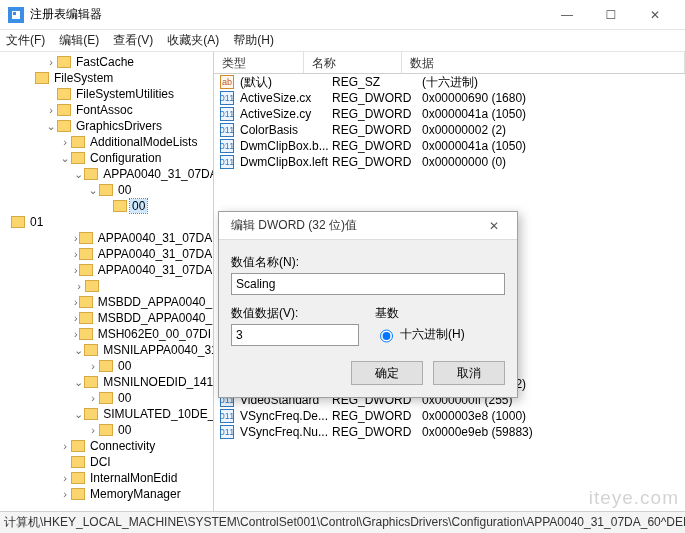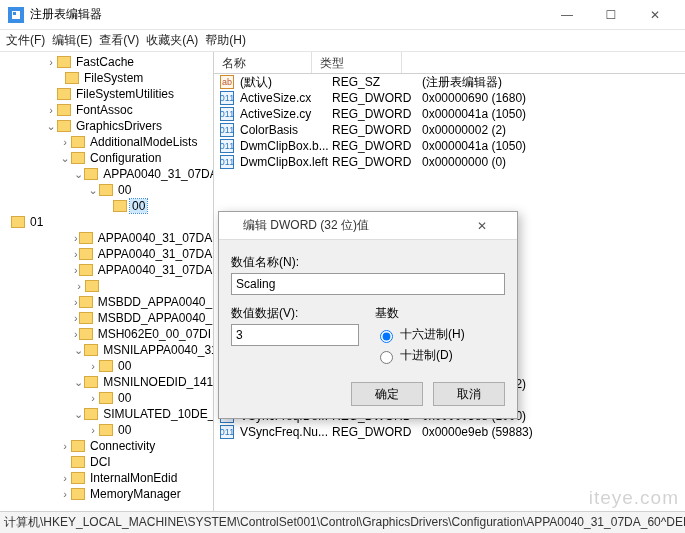--- a/index.html
+++ b/index.html
@@ -3,21 +3,21 @@
 <meta charset="utf-8">
 <style>
   * { box-sizing: border-box; font-family: "Microsoft YaHei", "Segoe UI", sans-serif; font-size: 12px; }
   body { margin:0; width:685px; height:533px; background:#fff; overflow:hidden; position:relative; }
   .titlebar { height:30px; background:#fff; display:flex; align-items:center; padding:0 8px; border-bottom:1px solid #e5e5e5; }
   .titlebar .app-icon { width:16px; height:16px; background:#3a8ee6; margin-right:6px; display:flex; align-items:center; justify-content:center; }
   .titlebar .app-icon svg { width:10px; height:10px; }
   .titlebar .title { flex:1; }
   .winbtns { display:flex; }
   .winbtn { width:44px; height:26px; display:flex; align-items:center; justify-content:center; color:#555; }
-  .menubar { height:22px; display:flex; align-items:center; padding:0 6px; gap:7px; border-bottom:1px solid #e5e5e5; }
+  .menubar { height:22px; display:flex; align-items:center; padding:0 6px; gap:14px; border-bottom:1px solid #e5e5e5; }
   .menubar span { color:#222; }
   .workspace { display:flex; height:calc(100% - 30px - 22px - 22px); position:relative; }
   .tree-pane { width:214px; border-right:1px solid #d0d0d0; overflow:auto; padding:2px 0 2px 0; color:#000;
                scrollbar-width:thin; }
   .tree-pane::-webkit-scrollbar { height:14px; width:14px; }
   .tree-pane::-webkit-scrollbar-thumb { background:#c1c1c1; }
   .tree-pane::-webkit-scrollbar-track { background:#f0f0f0; }
   .row { display:flex; align-items:center; height:16px; white-space:nowrap; }
   .row .tw { display:inline-block; width:10px; text-align:center; color:#6f6f6f; font-size:11px; cursor:pointer; }
   .row .fld { width:14px; height:12px; background:#fbd66e; border:1px solid #d8a93f; margin:0 3px 0 1px; flex:0 0 auto; }
@@ -30,30 +30,30 @@
   .lrow { display:flex; align-items:center; height:16px; padding-left:6px; }
   .lrow .ico { width:14px; height:14px; margin-right:6px; display:flex; align-items:center; justify-content:center; font-size:9px; border:1px solid; }
   .ico.str { border-color:#d08a2e; color:#c05a2e; background:#fff7ec; }
   .ico.dw  { border-color:#2e78c0; color:#2e78c0; background:#eef5ff; }
   .c-name { width:92px; overflow:hidden; text-overflow:ellipsis; white-space:nowrap; }
   .c-type { width:90px; }
   .c-data { flex:1; }
   .statusbar { height:22px; border-top:1px solid #d0d0d0; background:#f4f4f4; display:flex; align-items:center; padding:0 4px; overflow:hidden; white-space:nowrap; color:#333; }
   
   .backdrop { position:absolute; left:218px; top:159px; width:300px; background:#f0f0f0; border:1px solid #a0a0a0; box-shadow:3px 3px 10px rgba(0,0,0,.25); }
-  .dlg-title { height:28px; display:flex; align-items:center; padding:0 24px; background:#fff; border-bottom:1px solid #ddd; }
+  .dlg-title { height:28px; display:flex; align-items:center; padding:0 12px; background:#fff; border-bottom:1px solid #ddd; }
   .dlg-title .t { flex:1; color:#333; }
   .dlg-title .x { color:#555; padding:2px 6px; }
   .dlg-body { padding:10px 12px 4px 12px; }
   .dlg-body label { display:block; margin:4px 0 2px 0; color:#000; }
   .dlg-body input[type=text] { width:100%; height:22px; border:1px solid #999; padding:0 4px; background:#fff; font-family:inherit; }
   .dlg-cols { display:flex; gap:16px; margin-top:6px; }
   .dlg-cols .left { flex:0 0 128px; }
   .dlg-cols .right { flex:1; }
-  .radio-row { display:flex; align-items:center; margin:4px 0; gap:4px; }
+  .radio-row { display:flex; margin:4px 0; gap:4px; }
   .dlg-btns { display:flex; justify-content:flex-end; gap:10px; padding:10px 12px 12px 0; }
   .dlg-btns button { width:72px; height:24px; background:#e1e1e1; border:1px solid #adadad; }
   .watermark { position:absolute; right:6px; bottom:24px; color:rgba(0,0,0,.18); font-size:19px; letter-spacing:1px; pointer-events:none; }
 </style>
 </head>
 <body>
 
 <div class="titlebar">
   <div class="app-icon">
     <svg viewBox="0 0 10 10">
@@ -77,21 +77,21 @@
   <span>帮助(H)</span>
 </div>
 
 <div class="workspace">
   <div class="tree-pane" id="tree">
       <div class="row" style="padding-left: 46px;">
         <span class="tw">›</span>
         <span class="fld"></span>
         <span class="lbl">FastCache</span>
       </div>
-      <div class="row" style="padding-left: 54px;">
+      <div class="row" style="padding-left: 24px;">
         <span class="tw"></span>
         <span class="fld"></span>
         <span class="lbl">FileSystem</span>
       </div>
       <div class="row" style="padding-left: 46px;">
         <span class="tw"></span>
         <span class="fld"></span>
         <span class="lbl">FileSystemUtilities</span>
       </div>
       <div class="row" style="padding-left: 46px;">
@@ -214,29 +214,30 @@
         <span class="lbl">InternalMonEdid</span>
       </div>
       <div class="row" style="padding-left: 60px;">
         <span class="tw">›</span>
         <span class="fld"></span>
         <span class="lbl">MemoryManager</span>
       </div>
     </div>
   <div class="list-pane">
     <div class="list-head">
+      <div class="col" style="width:90px">类型</div>
       <div class="col" style="width:98px">名称</div>
-      <div class="col" style="width:90px">类型</div>
+      <div class="col" style="flex:1">数据</div>
     </div>
     <div class="list-body" id="list">
         <div class="lrow">
           <span class="ico str">ab</span>
           <span class="c-name">(默认)</span>
           <span class="c-type">REG_SZ</span>
-          <span class="c-data">(注册表编辑器)</span>
+          <span class="c-data">(十六进制)</span>
         </div>
         <div class="lrow">
           <span class="ico dw">011</span>
           <span class="c-name">ActiveSize.cx</span>
           <span class="c-type">REG_DWORD</span>
           <span class="c-data">0x00000690 (1680)</span>
         </div>
         <div class="lrow">
           <span class="ico dw">011</span>
           <span class="c-name">ActiveSize.cy</span>
@@ -307,24 +308,20 @@
         <div class="left">
           <label>数值数据(V):</label>
           <input type="text" value="3" style="">
         </div>
         <div class="right">
           <label>基数</label>
           <div class="radio-row">
             <input type="radio" name="base" checked="" style="">
             <span>十六进制(H)</span>
           </div>
-          <div class="radio-row">
-            <input type="radio" name="base" style="">
-            <span>十进制(D)</span>
-          </div>
         </div>
       </div>
     </div>
     <div class="dlg-btns">
       <button>确定</button>
       <button>取消</button>
     </div>
   </div>
 </div>
 

